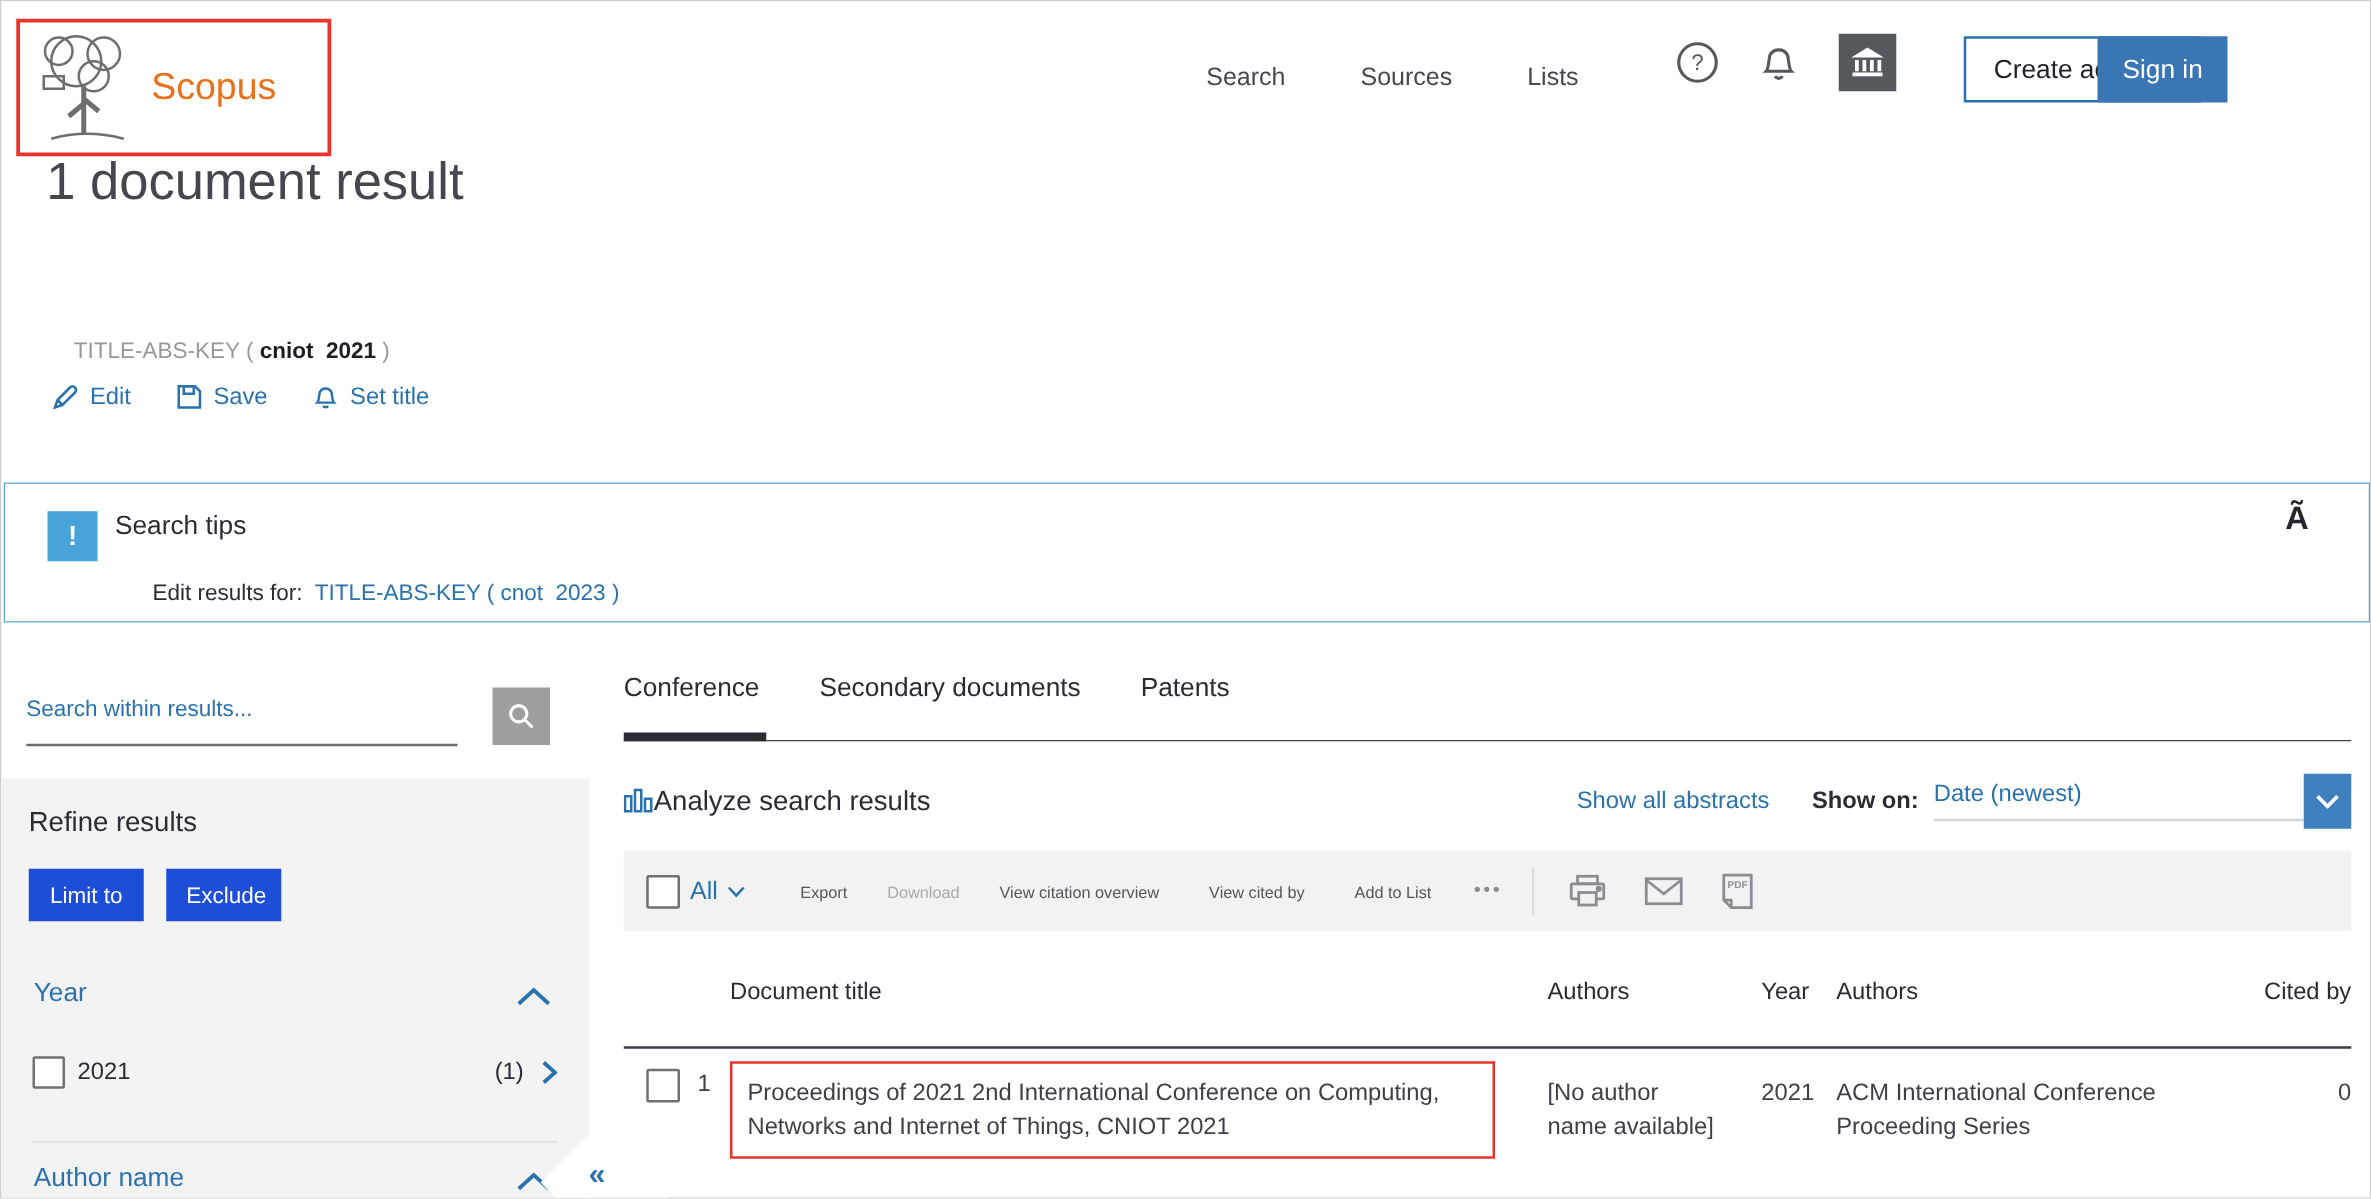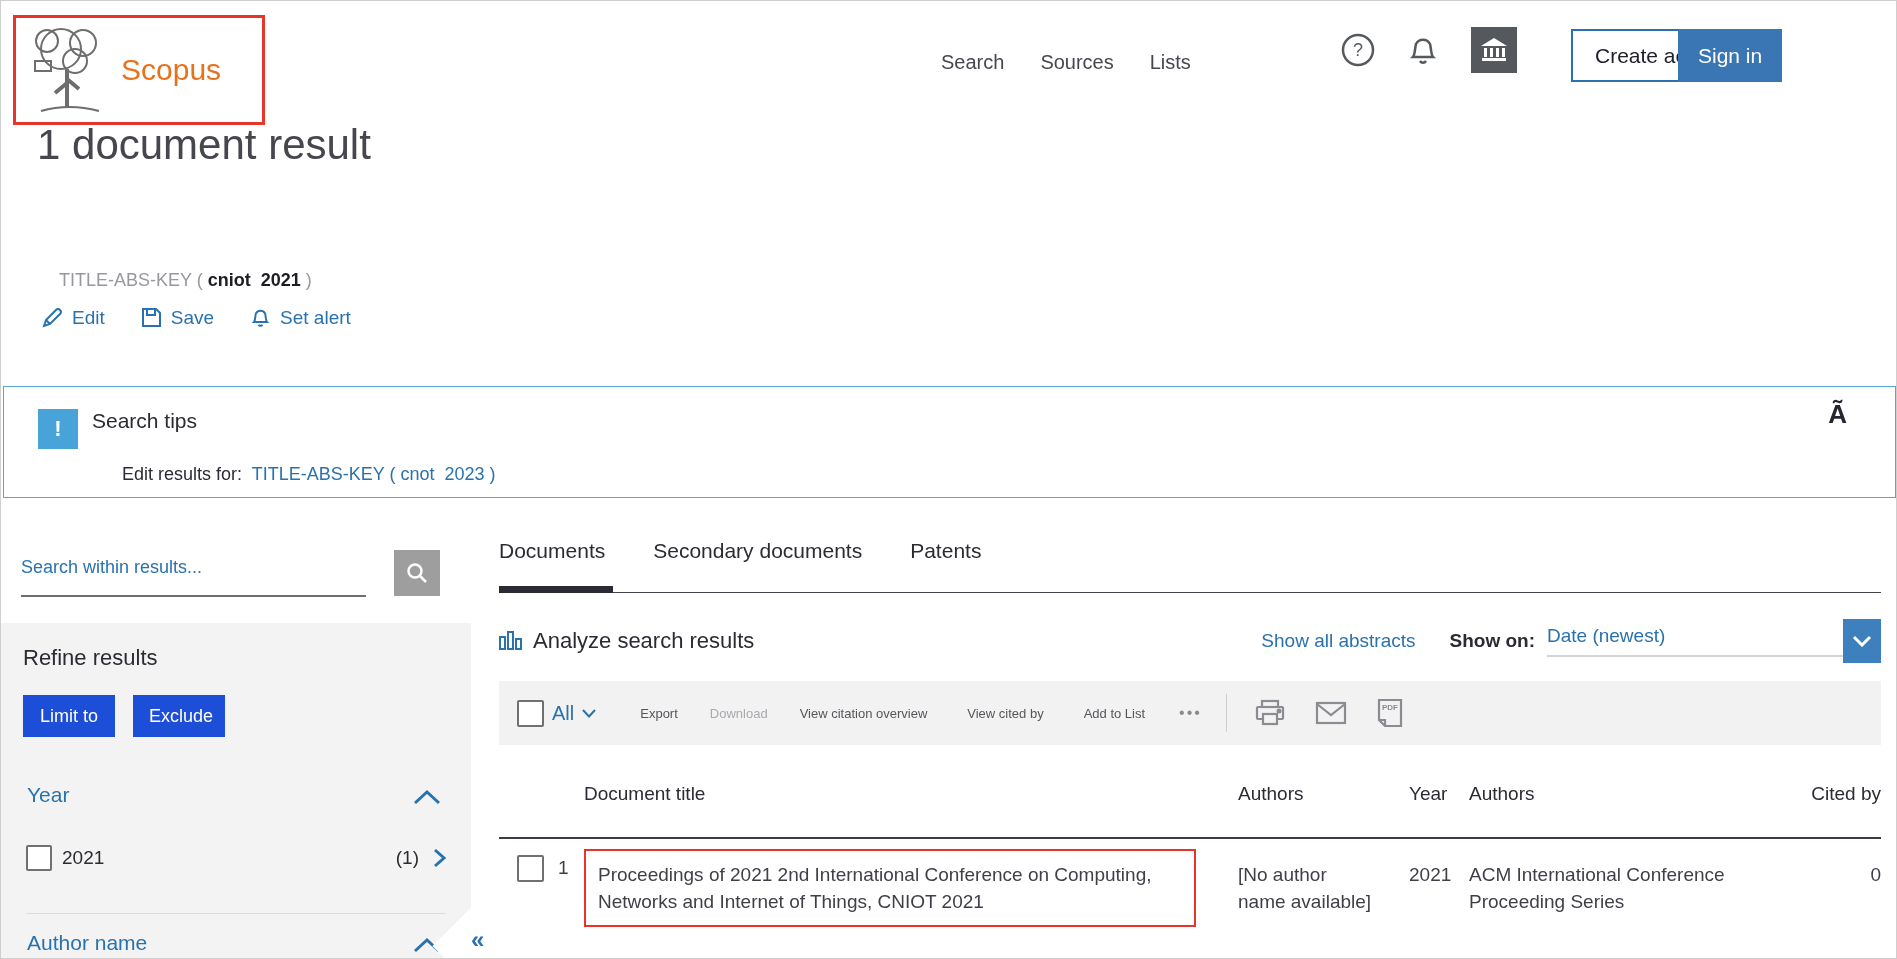--- a/index.html
+++ b/index.html
@@ -8,21 +8,21 @@
   .page { position:relative; width:1897px; height:959px; background:#fff;
           border:1px solid #cfcfcf; overflow:hidden; }
 
   
   .logo-annotation { position:absolute; left:12px; top:14px; width:252px; height:110px;
           border:3px solid #e8352c; }
   .tree { position:absolute; left:30px; top:22px; }
   .brand { position:absolute; left:120px; top:52px; font-size:30px; color:#e8711c; }
   .topnav { position:absolute; left:940px; top:50px; display:flex; gap:36px;
             font-size:20px; color:#47474f; }
-  .topnav span { cursor:pointer; }
+  .topnav span { cursor:pointer;margin-left:24px; }
   .hd-icons { position:absolute; left:1340px; top:26px; display:flex; align-items:center; gap:32px; }
   .inst-btn { width:46px; height:46px; background:#55585d; display:flex;
               align-items:center; justify-content:center; }
   .btn-outline { position:absolute; left:1570px; top:28px; height:53px; padding:0 22px;
       border:2px solid #2a72ad; background:#fff; color:#20202a; font-size:21px;
       display:flex; align-items:center; cursor:pointer; }
   .btn-solid { position:absolute; left:1677px; top:28px; height:53px; padding:0 20px;
       background:#3a76b4; border:none; color:#fff; font-size:21px;
       display:flex; align-items:center; cursor:pointer; }
 
@@ -69,21 +69,21 @@
         font-weight:bold; cursor:pointer; line-height:1; }
 
   
   .main { position:absolute; left:498px; top:530px; width:1382px; }
   .tabs { position:relative; display:flex; gap:48px; font-size:21px; color:#2b2b33; }
   .tab { padding:8px 0 18px 0; cursor:pointer; }
   .tabs-line { position:absolute; left:0; top:61px; width:1382px; height:1px; background:#44444c; }
   .tab-active-bar { position:absolute; left:0; top:55px; width:114px; height:7px; background:#2b2b33; }
 
   .analyze-row { position:absolute; left:0; top:88px; width:1382px; display:flex; align-items:center; }
-  .analyze { display:flex; align-items:center; gap:10px; font-size:22px; color:#2b2b33; cursor:pointer; }
+  .analyze { display:flex; align-items:center; font-size:22px; color:#2b2b33; cursor:pointer; }
   .sort-zone { margin-left:auto; display:flex; align-items:center; }
   .link { color:#2a72ad; cursor:pointer; }
   .abstracts { font-size:19px; margin-right:34px; }
   .sort-label { font-size:19px; font-weight:bold; color:#2b2b33; margin-right:12px; }
   .sort-value { font-size:19px; width:296px; border-bottom:2px solid #d4d4d4; padding-bottom:8px; }
   .sort-btn { width:38px; height:44px; background:#3e7fbe; border:none; display:flex;
               align-items:center; justify-content:center; cursor:pointer; }
 
   .toolbar { position:absolute; left:0; top:150px; width:1382px; height:64px; background:#f2f2f2;
              display:flex; align-items:center; padding-left:18px; }
@@ -182,21 +182,21 @@
         <path d="M2 2 H15 L19 6 V19 H2 Z"></path>
           <rect x="6" y="2" width="8" height="6"></rect>
       </svg>
       <span>Save</span>
     </span>
     <span class="action">
       <svg width="21" height="23" viewBox="0 0 32 34" fill="none" stroke="#2a72ad" stroke-width="3">
         <path d="M6 24 C8 22 8 14 9 11 a8 8 0 0 1 14 0 c1 3 1 11 3 13 z"></path>
         <path d="M13 28 a3.5 3.5 0 0 0 6 0"></path>
       </svg>
-      <span>Set alert</span>
+      <span>Set title</span>
     </span>
   </div>
 
   <div class="tips">
     <div class="tips-badge">!</div>
     <div class="tips-title">Search tips</div>
     <div class="tips-line">
       <span>Edit results for:  </span><span class="tips-link">TITLE-ABS-KEY ( cnot  2023 )</span>
     </div>
     <div class="tips-close">Ã</div>
@@ -243,21 +243,21 @@
         </svg>
     </span>
   </div>
 
   <div class="collapse-flag"></div>
   <div class="collapse-handle">«</div>
 
   <div class="main">
 
     <div class="tabs">
-      <span class="tab">Documents</span>
+      <span class="tab">Conference</span>
       <span class="tab">Secondary documents</span>
       <span class="tab">Patents</span>
       <span class="tabs-line"></span>
       <span class="tab-active-bar"></span>
     </div>
 
     <div class="analyze-row">
       <span class="analyze">
         <svg width="24" height="24" viewBox="0 0 24 24" fill="none" stroke="#2a72ad" stroke-width="2">
           <rect x="1" y="8" width="5" height="12"></rect>

